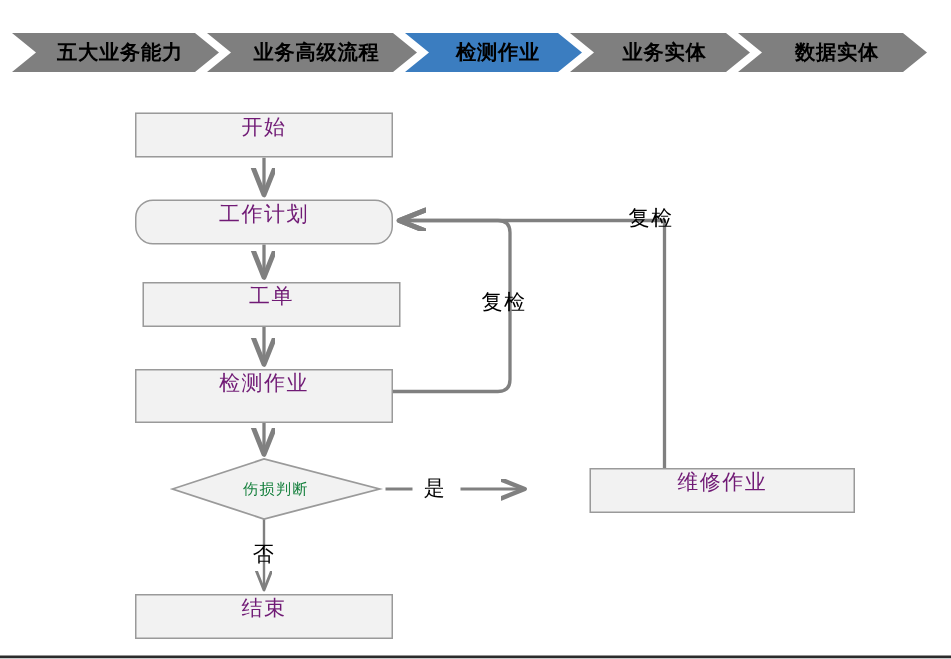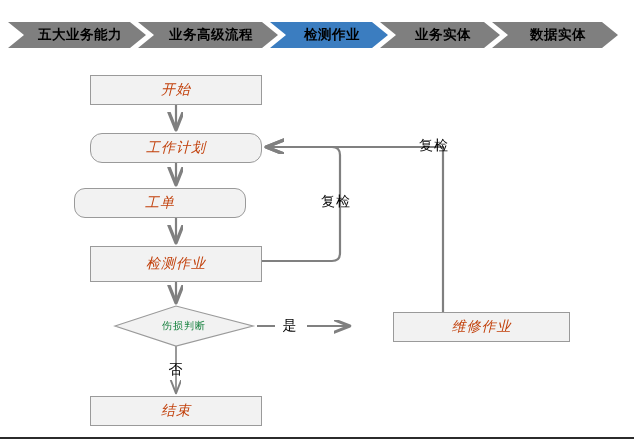--- a/index.html
+++ b/index.html
@@ -59,27 +59,26 @@
     position: absolute;
     left: 0; top: 0;
     width: 634px; height: 439px;
   }
   .node {
     position: absolute;
     box-sizing: border-box;
     background: #F2F2F2;
     border: 1px solid #9a9a9a;
     display: flex;
-    align-items: center;
+    align-items: flex-start;
     justify-content: center;
     font-size: 14px;
-    color: #c2410c;
+    color: #701a75;
     letter-spacing: 1px;
     white-space: nowrap;
-    font-style: italic;
   }
   .edge-label {
     position: absolute;
     font-size: 14px;
     color: #000000;
     letter-spacing: 1px;
     white-space: nowrap;
     display: flex;
     align-items: center;
     justify-content: center;
@@ -157,21 +156,21 @@
     </svg>
 
     <div class="node" style="left:90px; top:75px; width:172px; height:30px;">
       <span>开始</span>
     </div>
 
     <div class="node" style="left:90px; top:133px; width:172px; height:30px;border-radius:12px;">
       <span>工作计划</span>
     </div>
 
-    <div class="node" style="left:74px; top:188px; width:172px; height:30px;border-radius:11px;">
+    <div class="node" style="left:95px; top:188px; width:172px; height:30px;">
       <span>工单</span>
     </div>
 
     <div class="node" style="left:90px; top:246px; width:172px; height:36px;">
       <span>检测作业</span>
     </div>
 
     <div class="node" style="left:353px; top:312px; width:177px; height:30px;margin-left:40px;">
       <span>维修作业</span>
     </div>

